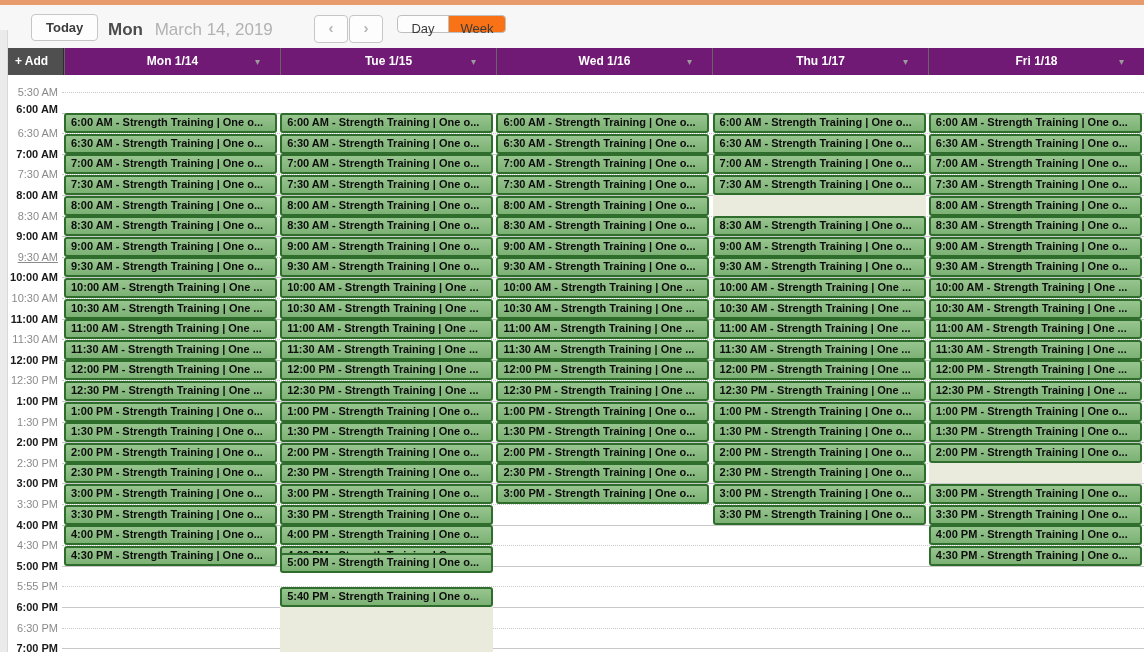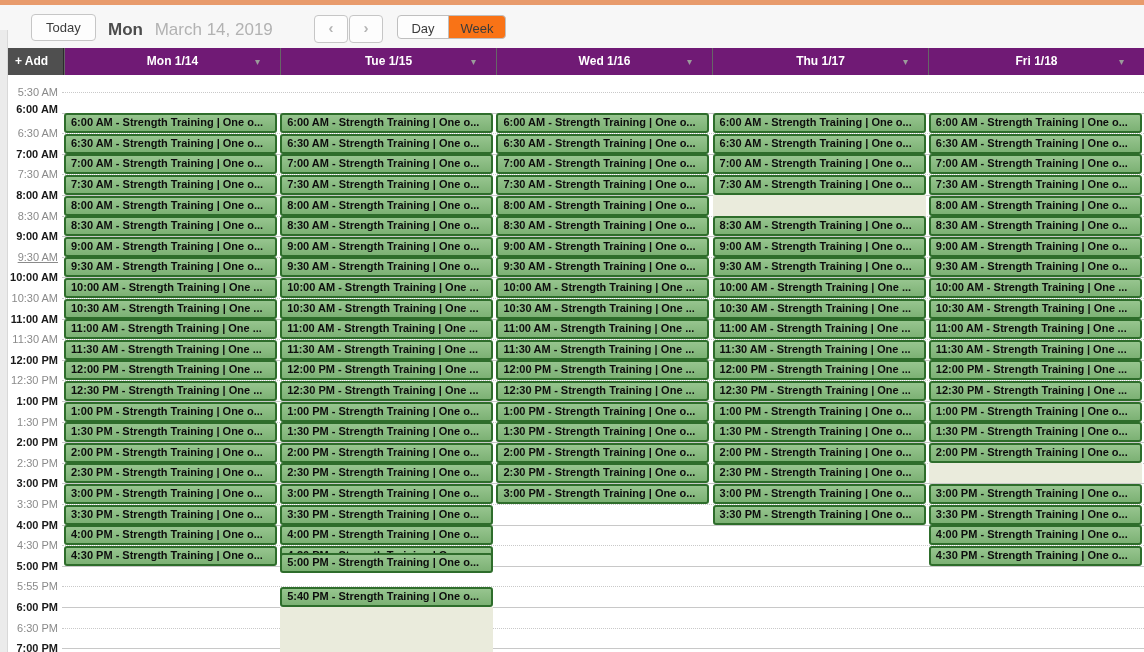--- a/index.html
+++ b/index.html
@@ -6,28 +6,28 @@
   body{font-family:"Liberation Sans","DejaVu Sans",sans-serif;background:#fff;}
   .app{position:relative;width:1144px;height:652px;overflow:hidden;background:#fff;}
 
   .top-accent{position:absolute;left:0;top:0;width:100%;height:5px;background:#e89b6c;}
   .left-strip{position:absolute;left:0;top:30px;width:7px;bottom:0;background:#ebebeb;border-right:1px solid #d8d8d8;}
 
   .back-btn{position:absolute;left:2px;top:8px;width:20px;height:20px;background:#f2f2f2;border:1px solid #c9c9c9;border-radius:3px;color:#777;font-size:13px;line-height:18px;text-align:center;cursor:pointer;}
 
   .toolbar{position:absolute;left:0;top:5px;width:100%;height:43px;background:#f7f7f7;}
   .btn{display:inline-block;background:#fdfdfd;border:1px solid #c6c6c6;border-radius:4px;color:#3c3c3c;cursor:pointer;}
-  .today-btn{position:absolute;left:31px;top:9px;padding:5px 14px;font-size:13px;font-weight:normal;}
+  .today-btn{position:absolute;left:31px;top:9px;padding:5px 14px;font-size:13px;font-weight:bold;}
   .date-wrap{position:absolute;left:108px;top:15px;font-size:17px;white-space:nowrap;}
   .date-weekday{font-weight:bold;color:#4c4c4c;}
   .date-full{color:#b2b2b2;margin-left:7px;}
   .nav-btn{position:absolute;top:10px;width:32px;height:26px;font-size:15px;font-weight:bold;color:#b5b5b5;text-align:center;line-height:24px;}
   .nav-prev{left:314px;}
   .nav-next{left:349px;}
-  .seg{position:absolute;top:10px;height:24px;line-height:26px;font-size:13px;color:#3c3c3c;text-align:center;cursor:pointer;border:1px solid #bfbfbf;box-sizing:border-box;}
+  .seg{position:absolute;top:10px;height:18px;line-height:26px;font-size:13px;color:#3c3c3c;text-align:center;cursor:pointer;border:1px solid #bfbfbf;box-sizing:border-box;}
   .seg-day{left:397px;width:52px;background:#fdfdfd;border-radius:4px 0 0 4px;}
   .seg-week{left:448px;width:58px;background:#f97316;border-radius:0 4px 4px 0;}
 
   .col-header{position:absolute;left:0;top:48px;width:100%;height:27px;background:#701a75;display:flex;}
   .add-cell{width:64px;background:#4f4f4f;color:#fff;font-size:12px;font-weight:bold;line-height:27px;text-align:center;cursor:pointer;border-right:1px solid #2c2c2c;box-sizing:border-box;}
   .day-cell{flex:1;position:relative;color:#fff;font-size:12px;font-weight:bold;line-height:27px;text-align:center;border-left:1px solid #666;box-sizing:border-box;cursor:pointer;}
   .day-cell:first-of-type{border-left:none;}
   .day-caret{position:absolute;right:20px;top:0;color:#9b9b9b;font-size:10px;cursor:pointer;}
 
   .calendar{position:absolute;left:0;top:75px;width:1144px;height:577px;overflow:hidden;background:#fff;}

